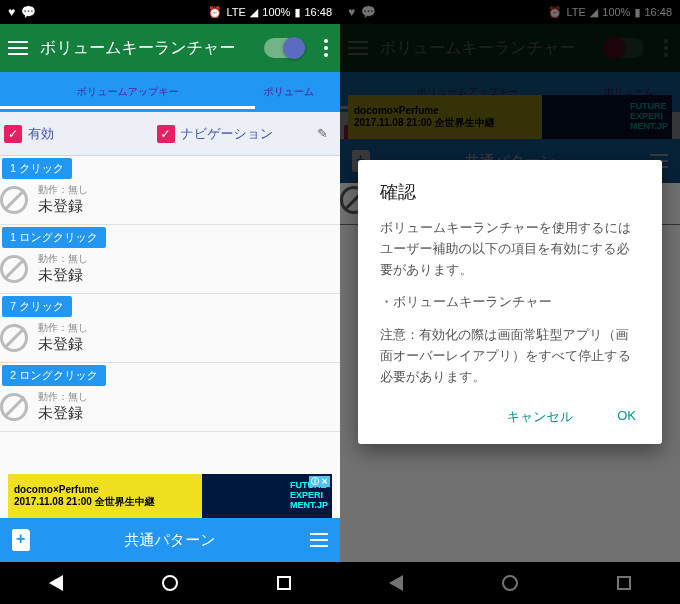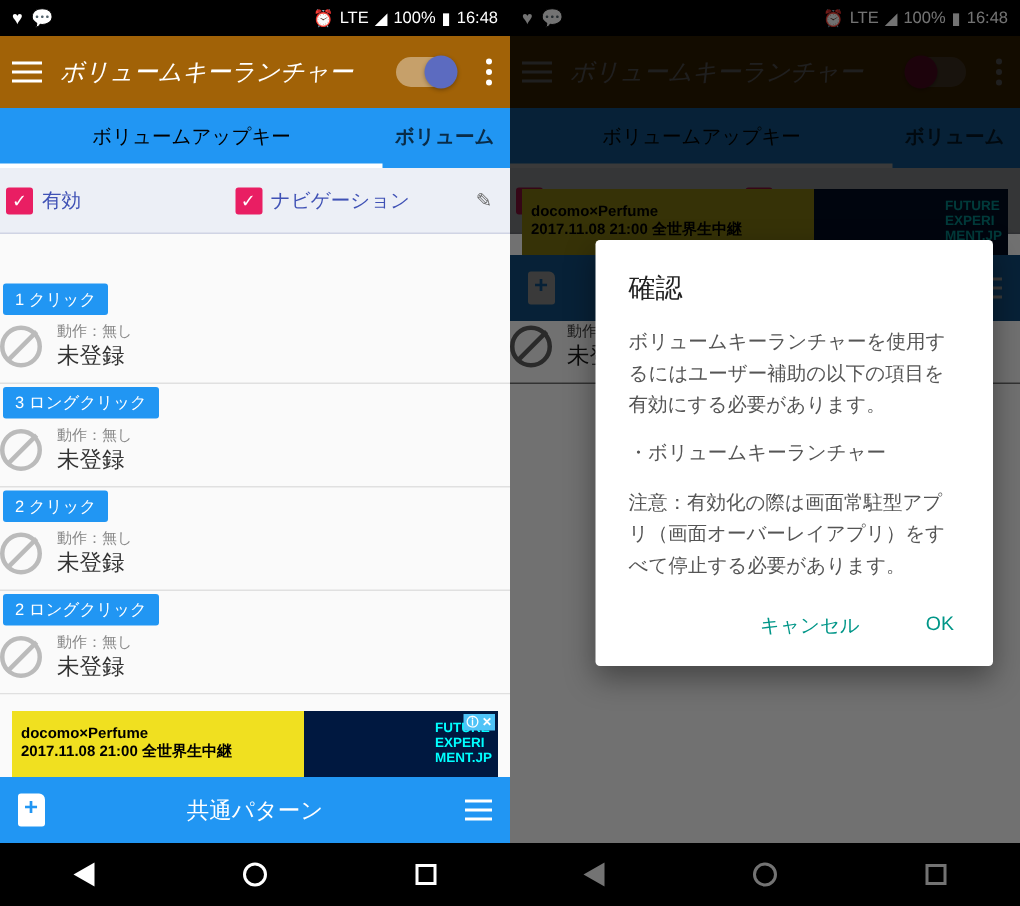--- a/index.html
+++ b/index.html
@@ -1,62 +1,62 @@
 <!DOCTYPE html>
 <html><head>
 <meta charset="utf-8">
 <style>
 * { margin: 0; padding: 0; box-sizing: border-box; }
 body { font-family: sans-serif; background: #fff; width: 680px; height: 604px; display: flex; }
 .phone { width: 340px; height: 604px; position: relative; overflow: hidden; background: #fafafa; }
 .status-bar { height: 24px; background: #000; color: #fff; display: flex; align-items: center; padding: 0 8px; font-size: 12px; justify-content: space-between; }
 .status-left { display: flex; gap: 6px; align-items: center; }
 .status-right { display: flex; gap: 4px; align-items: center; font-size: 11px; }
-.toolbar { height: 48px; background: #a16207; color: #fff; display: flex; align-items: center; padding: 0 8px; gap: 12px; font-style: italic; }
+.toolbar { height: 48px; background: #15803d; color: #fff; display: flex; align-items: center; padding: 0 8px; gap: 12px; }
 .toolbar .title { font-size: 16px; flex: 1; }
 .hamburger { width: 20px; display: flex; flex-direction: column; gap: 4px; }
 .hamburger span { height: 2px; background: #fff; }
 .switch { width: 40px; height: 20px; background: rgba(255,255,255,0.4); border-radius: 10px; position: relative; }
 .switch::after { content: ''; position: absolute; width: 22px; height: 22px; background: #5c6bc0; border-radius: 50%; top: -1px; right: -1px; box-shadow: 0 1px 3px rgba(0,0,0,0.3); }
 .switch.off::after { background: #e91e63; left: -1px; right: auto; }
 .menu-dots { width: 4px; display: flex; flex-direction: column; gap: 3px; padding: 0 8px; }
 .menu-dots span { width: 4px; height: 4px; background: #fff; border-radius: 50%; }
-.tabs { height: 40px; background: #2196f3; display: flex; font-size: 13px; color: #000000; }
+.tabs { height: 40px; background: #2196f3; display: flex; align-items: center; font-size: 10px; color: #4c1d95; }
 .tab { flex: 1; text-align: center; padding: 10px 0; position: relative; }
 .tab.active::after { content: ''; position: absolute; bottom: 0; left: 0; right: 0; height: 3px; background: #fff; }
 .tab.inactive { opacity: 0.7; flex: 0.3; text-align: left; padding-left: 8px; font-weight: bold; }
 .checks-row { height: 44px; background: #eceff6; display: flex; align-items: center; padding: 0 4px; font-size: 13px; color: #3f51b5; border-bottom: 1px solid #d0d4e4; }
 .check-item { display: flex; align-items: center; gap: 6px; flex: 1; }
 .checkbox { width: 18px; height: 18px; background: #e91e63; border-radius: 2px; display: flex; align-items: center; justify-content: center; color: #fff; font-size: 12px; }
 .edit-icon { color: #666; padding: 0 8px; }
 .section-label { display: inline-block; background: #2196f3; color: #fff; font-size: 11px; padding: 3px 8px; border-radius: 2px; margin: 2px 0 0 2px; }
 .action-item { display: flex; align-items: center; padding: 4px 0 8px; gap: 10px; border-bottom: 1px solid #e0e0e0; }
 .block-icon { width: 28px; height: 28px; border: 3px solid #bbb; border-radius: 50%; position: relative; }
 .block-icon::after { content: ''; position: absolute; width: 3px; height: 28px; background: #bbb; top: -3px; left: 10px; transform: rotate(45deg); }
 .action-text { display: flex; flex-direction: column; }
 .action-sub { font-size: 10px; color: #888; }
 .action-main { font-size: 15px; color: #333; }
-.list-area { flex: 1; overflow: hidden; margin-top: 31px; }
+.list-area { flex: 1; overflow: hidden; }
 .ad-banner { height: 44px; background: linear-gradient(90deg, #f0e020 60%, #001840 60%); display: flex; align-items: center; padding: 0 6px; font-size: 10px; font-weight: bold; position: absolute; bottom: 86px; left: 8px; right: 8px; }
 .ad-left { color: #000; line-height: 1.2; }
 .ad-right { color: #0ff; font-size: 9px; position: absolute; right: 4px; line-height: 1.1; }
 .ad-x { position: absolute; top: 2px; right: 2px; background: #4fc3f7; color: #fff; font-size: 8px; padding: 0 2px; }
 .bottom-bar { height: 44px; background: #2196f3; color: #fff; display: flex; align-items: center; justify-content: space-between; padding: 0 12px; position: absolute; bottom: 42px; left: 0; right: 0; font-size: 15px; }
 .bottom-bar .center { position: absolute; left: 50%; transform: translateX(-50%); }
 .add-icon { width: 18px; height: 22px; background: #fff; border-radius: 2px 4px 2px 2px; position: relative; }
 .add-icon::after { content: '+'; color: #2196f3; font-size: 16px; font-weight: bold; position: absolute; left: 4px; top: 1px; }
 .bottom-hamburger { display: flex; flex-direction: column; gap: 4px; }
 .bottom-hamburger span { width: 18px; height: 2px; background: #fff; }
 .nav-bar { height: 42px; background: #000; display: flex; align-items: center; justify-content: space-around; position: absolute; bottom: 0; left: 0; right: 0; }
 .nav-icon { color: #fff; }
 .nav-tri { width: 0; height: 0; border-top: 8px solid transparent; border-bottom: 8px solid transparent; border-right: 14px solid #fff; }
 .nav-circle { width: 16px; height: 16px; border: 2px solid #fff; border-radius: 50%; }
 .nav-square { width: 14px; height: 14px; border: 2px solid #fff; }
 .dim-overlay { position: absolute; inset: 0; background: rgba(0,0,0,0.55); z-index: 10; }
-.dialog { position: absolute; left: 18px; right: 18px; top: 160px; background: #fff; border-radius: 3px; padding: 20px 22px 10px; z-index: 20; box-shadow: 0 8px 20px rgba(0,0,0,0.4); margin-left: 39px; }
+.dialog { position: absolute; left: 18px; right: 18px; top: 160px; background: #fff; border-radius: 3px; padding: 20px 22px 10px; z-index: 20; box-shadow: 0 8px 20px rgba(0,0,0,0.4); }
 .dialog-title { font-size: 18px; color: #222; margin-bottom: 14px; }
 .dialog-body { font-size: 13px; color: #555; line-height: 1.6; }
 .dialog-body p { margin-bottom: 12px; }
 .dialog-actions { display: flex; justify-content: flex-end; gap: 36px; margin-top: 8px; }
 .dialog-btn { color: #009688; font-size: 13px; font-weight: 500; padding: 8px 4px; }
 .phone2 .toolbar { filter: brightness(0.55); }
 .phone2 .status-bar { filter: brightness(1); }
 .phone2 .content-dim { filter: brightness(0.5); }
 </style>
 </head>
@@ -108,29 +108,29 @@
   </div>
   <div class="list-area">
     <div><span class="section-label">1 クリック</span></div>
     <div class="action-item">
       <div class="block-icon"></div>
       <div class="action-text">
         <span class="action-sub">動作：無し</span>
         <span class="action-main">未登録</span>
       </div>
     </div>
-    <div><span class="section-label">3 ロングクリック</span></div>
-    <div class="action-item">
-      <div class="block-icon"></div>
-      <div class="action-text">
-        <span class="action-sub">動作：無し</span>
-        <span class="action-main">未登録</span>
-      </div>
-    </div>
-    <div><span class="section-label">2 クリック</span></div>
+    <div><span class="section-label">1 ロングクリック</span></div>
+    <div class="action-item">
+      <div class="block-icon"></div>
+      <div class="action-text">
+        <span class="action-sub">動作：無し</span>
+        <span class="action-main">未登録</span>
+      </div>
+    </div>
+    <div><span class="section-label">7 クリック</span></div>
     <div class="action-item">
       <div class="block-icon"></div>
       <div class="action-text">
         <span class="action-sub">動作：無し</span>
         <span class="action-main">未登録</span>
       </div>
     </div>
     <div><span class="section-label">2 ロングクリック</span></div>
     <div class="action-item">
       <div class="block-icon"></div>

